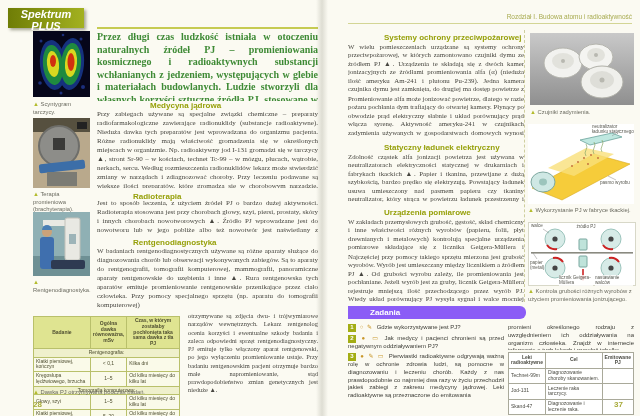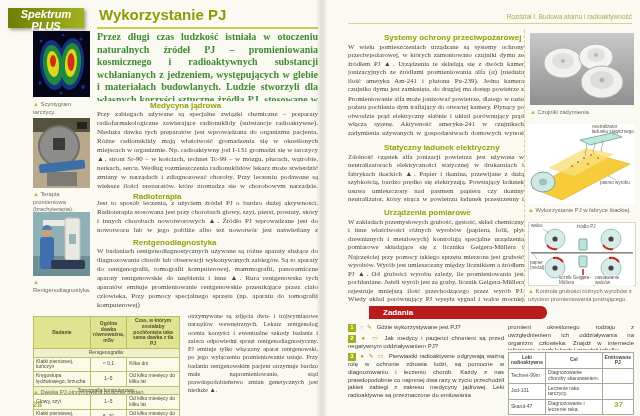--- a/index.html
+++ b/index.html
@@ -29,40 +29,39 @@
   .dashline{border-left:1px dashed #cfcf9f;width:0;}
   
   table{border-collapse:collapse;}
   .dose-table{left:33px;top:316px;width:147px;font:5px "Liberation Sans",sans-serif;color:#4e4e30;}
   .dose-table td,.dose-table th{border:1px solid #b9c06b;padding:1px 2px;vertical-align:middle;}
   .dose-table th{background:#dfe491;font-weight:bold;text-align:center;line-height:1.15;}
   .dose-table td{background:#fafae9;line-height:1.15;}
   .dose-table .grp td{background:#eff0cc;text-align:center;}
   .dose-table .num{text-align:center;}
   
-  .zbanner{left:348px;top:306px;width:178px;height:13px;background:#b91c1c;color:#fff;
-           font:bold 8px "Liberation Sans",sans-serif;line-height:13px;padding-left:14px;
-           border-radius:0 6px 6px 0;box-sizing:border-box;margin-left:21px;}
+  .zbanner{left:348px;top:306px;width:178px;height:13px;background:#8b5cf6;color:#fff;
+           font:bold 8px "Liberation Sans",sans-serif;line-height:13px;padding-left:22px;
+           border-radius:0 6px 6px 0;box-sizing:border-box;}
   .task{font:6px "Liberation Sans",sans-serif;color:#3c3c36;line-height:1.3;text-align:justify;}
   .tnum{display:inline-block;width:8px;height:8px;background:#a3ad14;color:#fff;text-align:center;
         line-height:8px;font:bold 6px "Liberation Sans",sans-serif;margin-right:2px;}
   .ticons{color:#c9972a;font-size:6px;margin-right:2px;letter-spacing:1px;}
   .task-table{font:5px "Liberation Sans",sans-serif;color:#4c4c44;width:126px;}
   .task-table td,.task-table th{border:1px solid #a9a99a;padding:1.5px 2px;background:#fff;line-height:1.15;}
   .task-table th{font-weight:bold;text-align:center;}
   
   .dlabel{font:4.6px "Liberation Sans",sans-serif;color:#5a5a52;line-height:1.15;}
 </style>
 </head>
 <body>
 
 <div id="canvas">
 
   <div class="abs badge">Spektrum PLUS</div>
-  <div class="abs title">Wykorzystanie PJ</div>
   <div class="abs title-rule"></div>
   <div class="abs chapter">Rozdział I. Budowa atomu i radioaktywność</div>
   <div class="abs chapter-rule"></div>
   <div class="abs gutter"></div>
 
   <div class="abs fig" style="left:33px;top:31px;width:57px;height:66px;">
     <svg width="57" height="66">
       <rect width="57" height="66" fill="#06061a"></rect>
       <circle cx="8" cy="10" r="1.5" fill="#1c2f7c"></circle>
         <circle cx="48" cy="8" r="1.5" fill="#1c2f7c"></circle>

